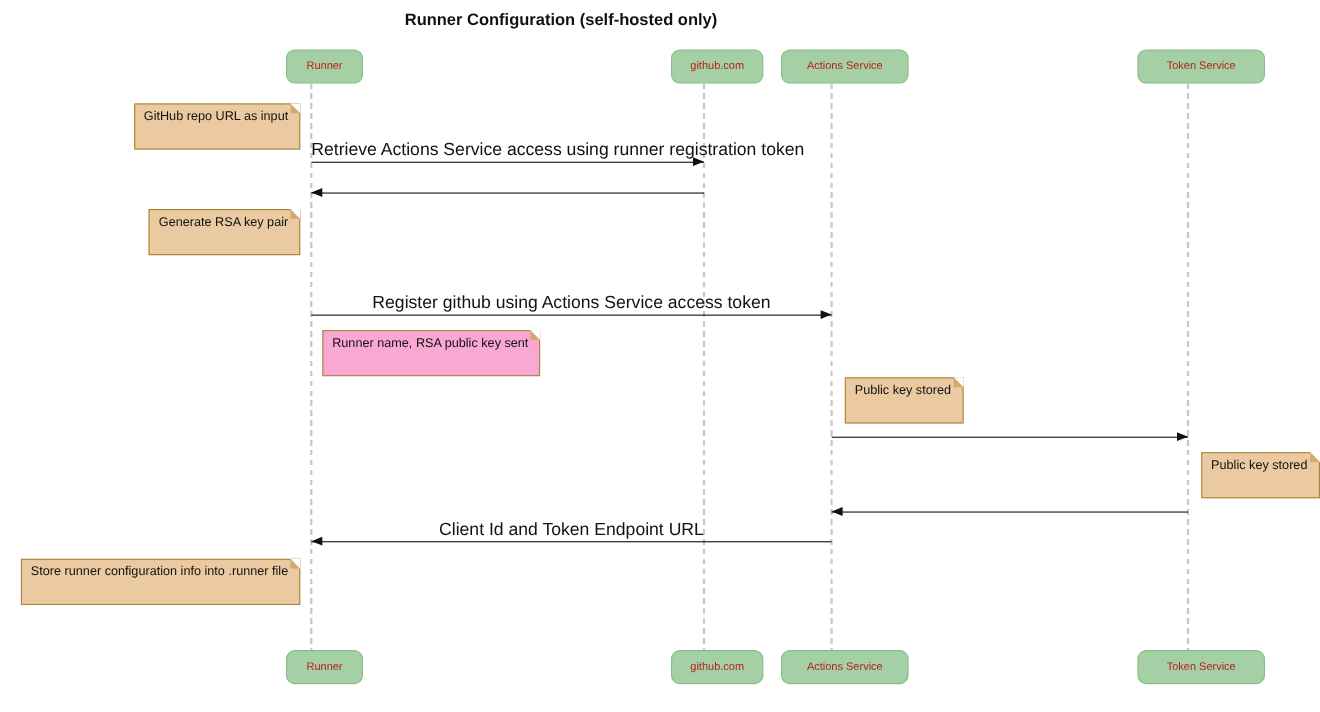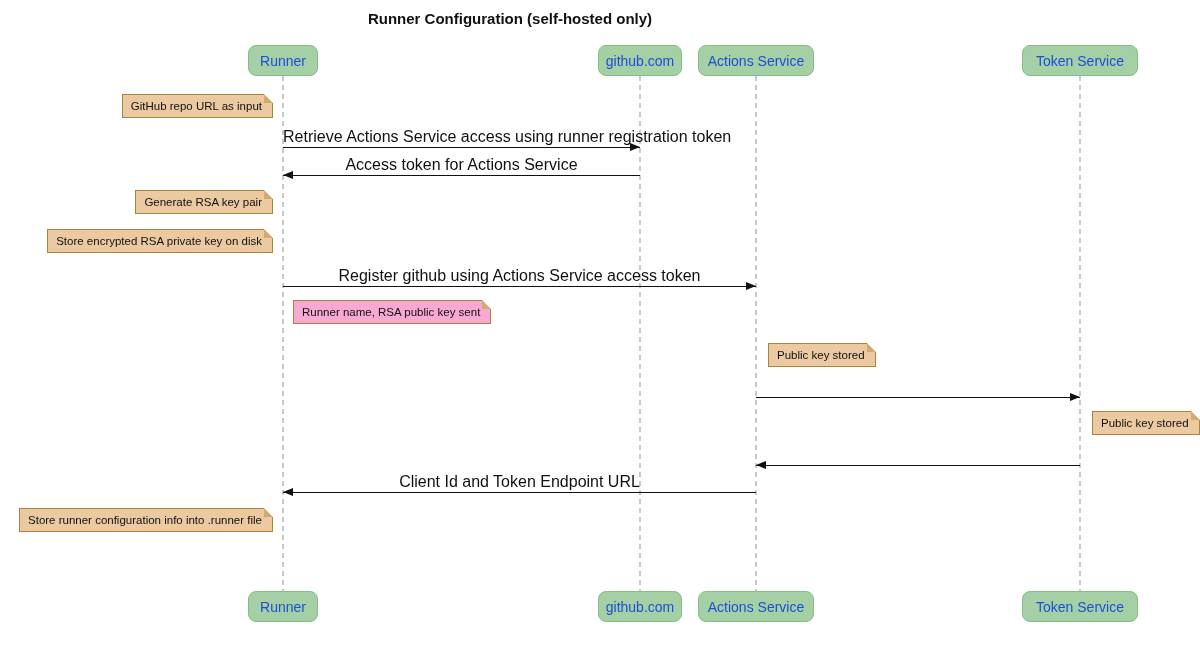--- a/index.html
+++ b/index.html
@@ -8,33 +8,33 @@
     font-family:"Liberation Sans",sans-serif;background:#fff;
     --fold:#D2A96F;
   }
   .diagram-title{
     position:absolute;left:0;top:10px;width:1020px;text-align:center;
     font-size:15px;font-weight:bold;color:#111;
   }
   .actor{
     position:absolute;box-sizing:border-box;border:1px solid;border-radius:8px;
     display:flex;align-items:center;justify-content:center;
-    font-size:14px;color:#1d4ed8;white-space:nowrap;
+    font-size:10px;color:#b91c1c;white-space:nowrap;margin-left:12px;
   }
   .lifeline{position:absolute;width:2px;}
   .msg-line{position:absolute;height:0;border-top:1px solid #111;}
   .arrow-head{position:absolute;width:0;height:0;border-top:4px solid transparent;border-bottom:4px solid transparent;}
   .arrow-head.right{border-left:10px solid #111;}
   .arrow-head.left{border-right:10px solid #111;}
   .msg-label{
     position:absolute;font-size:16px;text-align:center;white-space:nowrap;
     color:#111;height:14px;line-height:14px;overflow:visible;
   }
   .note{
-    position:absolute;box-sizing:border-box;height:24px;line-height:23px;
+    position:absolute;box-sizing:border-box;height:42px;line-height:23px;
     padding:0 10px 2px 8px;font-size:11.5px;white-space:nowrap;
     border:1px solid;color:#151515;
   }
   .note::before{
     content:"";position:absolute;top:-1px;right:-1px;width:0;height:0;
     border-style:solid;border-width:0 9px 9px 0;
     border-color:transparent #ffffff var(--fold) transparent;
   }
 </style>
 </head>
@@ -52,31 +52,29 @@
     <div class="actor" style="left: 698px; top: 45px; width: 116px; height: 31px; background: rgb(165, 208, 165); border-color: rgb(133, 190, 133);">Actions Service</div>
     <div class="actor" style="left: 698px; top: 591px; width: 116px; height: 31px; background: rgb(165, 208, 165); border-color: rgb(133, 190, 133);">Actions Service</div>
     <div class="lifeline" style="left: 1079px; top: 76px; height: 515px; background: repeating-linear-gradient(rgb(200, 200, 200) 0px, rgb(200, 200, 200) 5px, transparent 5px, transparent 9px);"></div>
     <div class="actor" style="left: 1022px; top: 45px; width: 116px; height: 31px; background: rgb(165, 208, 165); border-color: rgb(133, 190, 133);">Token Service</div>
     <div class="actor" style="left: 1022px; top: 591px; width: 116px; height: 31px; background: rgb(165, 208, 165); border-color: rgb(133, 190, 133);">Token Service</div>
     <div class="msg-line" style="left: 283px; top: 147px; width: 357px; border-top-color: rgb(17, 17, 17);"></div>
     <div class="arrow-head right" style="top: 143px; left: 630px; border-left-color: rgb(17, 17, 17);"></div>
     <div class="msg-label" style="left: 283px; width: 357px; top: 130px; color: rgb(17, 17, 17);">Retrieve Actions Service access using runner registration token</div>
     <div class="msg-line" style="left: 283px; top: 175px; width: 357px; border-top-color: rgb(17, 17, 17);"></div>
     <div class="arrow-head left" style="top: 171px; left: 283px; border-right-color: rgb(17, 17, 17);"></div>
-    <div class="msg-label" style="left: 283px; width: 357px; top: 158px; color: rgb(17, 17, 17);">Access token for Actions Service</div>
     <div class="msg-line" style="left: 283px; top: 286px; width: 473px; border-top-color: rgb(17, 17, 17);"></div>
     <div class="arrow-head right" style="top: 282px; left: 746px; border-left-color: rgb(17, 17, 17);"></div>
     <div class="msg-label" style="left: 283px; width: 473px; top: 269px; color: rgb(17, 17, 17);">Register github using Actions Service access token</div>
     <div class="msg-line" style="left: 756px; top: 397px; width: 324px; border-top-color: rgb(17, 17, 17);"></div>
     <div class="arrow-head right" style="top: 393px; left: 1070px; border-left-color: rgb(17, 17, 17);"></div>
     <div class="msg-line" style="left: 756px; top: 465px; width: 324px; border-top-color: rgb(17, 17, 17);"></div>
     <div class="arrow-head left" style="top: 461px; left: 756px; border-right-color: rgb(17, 17, 17);"></div>
     <div class="msg-line" style="left: 283px; top: 492px; width: 473px; border-top-color: rgb(17, 17, 17);"></div>
     <div class="arrow-head left" style="top: 488px; left: 283px; border-right-color: rgb(17, 17, 17);"></div>
     <div class="msg-label" style="left: 283px; width: 473px; top: 475px; color: rgb(17, 17, 17);">Client Id and Token Endpoint URL</div>
     <div class="note" style="top: 94px; background: rgb(235, 202, 161); border-color: rgb(169, 132, 57); color: rgb(17, 17, 17); right: 927px;">GitHub repo URL as input</div>
     <div class="note" style="top: 190px; background: rgb(235, 202, 161); border-color: rgb(169, 132, 57); color: rgb(17, 17, 17); right: 927px;">Generate RSA key pair</div>
-    <div class="note" style="top: 229px; background: rgb(235, 202, 161); border-color: rgb(169, 132, 57); color: rgb(17, 17, 17); right: 927px;">Store encrypted RSA private key on disk</div>
     <div class="note" style="top: 300px; background: #f9a8d4; border-color: rgb(169, 132, 57); color: rgb(17, 17, 17); left: 293px;">Runner name, RSA public key sent</div>
     <div class="note" style="top: 343px; background: rgb(235, 202, 161); border-color: rgb(169, 132, 57); color: rgb(17, 17, 17); left: 768px;">Public key stored</div>
     <div class="note" style="top: 411px; background: rgb(235, 202, 161); border-color: rgb(169, 132, 57); color: rgb(17, 17, 17); left: 1092px;">Public key stored</div>
     <div class="note" style="top: 508px; background: rgb(235, 202, 161); border-color: rgb(169, 132, 57); color: rgb(17, 17, 17); right: 927px;">Store runner configuration info into .runner file</div>
   </div>
 
 </body></html>

